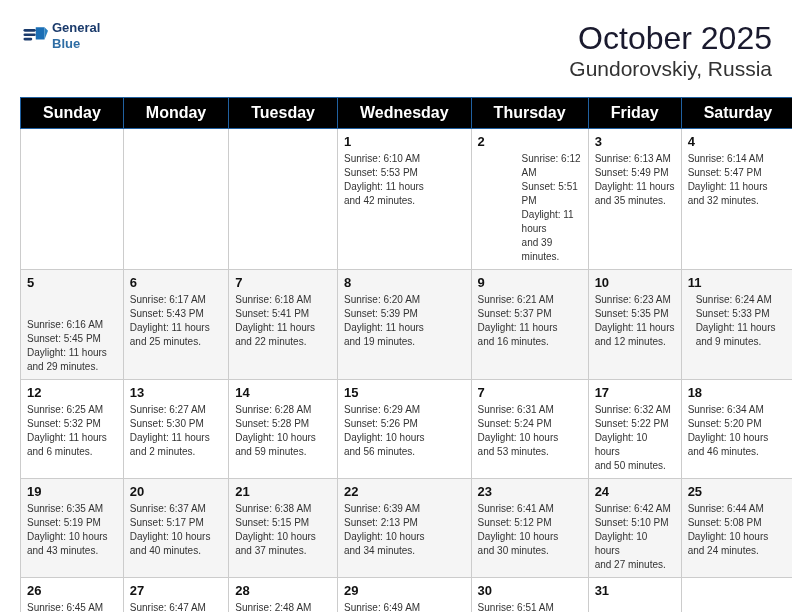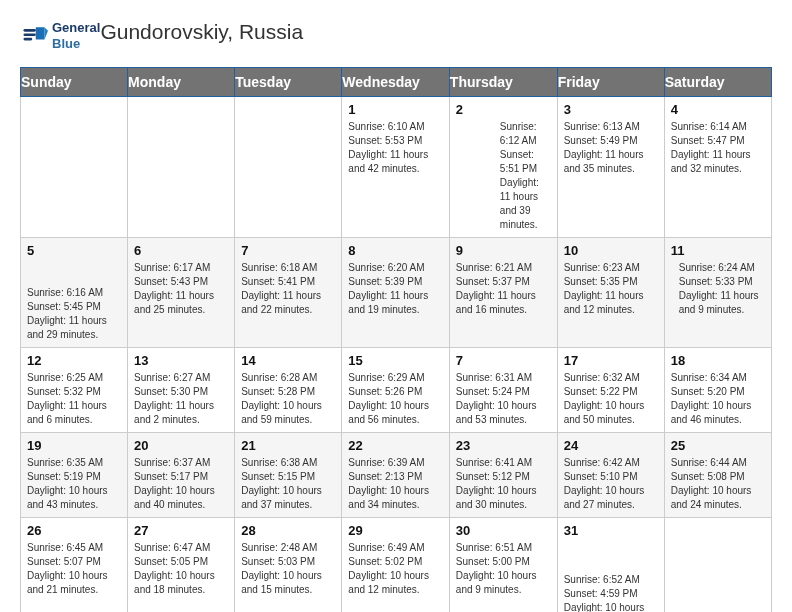--- a/index.html
+++ b/index.html
@@ -5,20 +5,21 @@
     * { box-sizing: border-box; margin: 0; padding: 0; }
     body {
       font-family: Arial, sans-serif;
       background: #fff;
       width: 792px;
       min-height: 612px;
       padding: 20px;
     }
     .header {
       display: flex;
+      justify-content: space-between;
       align-items: flex-start;
       margin-bottom: 16px;
     }
     .logo {
       display: flex;
       align-items: center;
       gap: 4px;
     }
     .logo-text {
       display: flex;
@@ -46,25 +47,25 @@
       font-size: 21px;
       font-weight: normal;
       color: #333;
     }
     .calendar {
       width: 100%;
       border-collapse: collapse;
       border: 1px solid #ccc;
     }
     .calendar th {
-      background: #737373;
+      background: #000000;
       color: #fff;
-      font-size: 14px;
+      font-size: 16px;
       font-weight: bold;
-      padding: 6px 0;
+      padding: 6px 22px;
       text-align: left;
       border: 1px solid #2060a0;
     }
     .calendar td {
       width: 108px;
       vertical-align: top;
       padding: 5px 6px;
       border: 1px solid #ccc;
       font-size: 10px;
       color: #333;
@@ -102,20 +103,21 @@
       <rect x="4" y="8" width="14" height="3" rx="1.5" fill="#1a3a6b"></rect>
       <rect x="4" y="13" width="14" height="3" rx="1.5" fill="#1a3a6b"></rect>
       <rect x="4" y="18" width="10" height="3" rx="1.5" fill="#1a3a6b"></rect>
     </svg>
     <div class="logo-text">
       <span>General</span>
       <span>Blue</span>
     </div>
   </div>
   <div class="title-block">
+    <h1>October 2025</h1>
     <h2>Gundorovskiy, Russia</h2>
   </div>
 </div>
 
 <table class="calendar">
   <thead>
     <tr>
     <th>Sunday</th>
         <th>Monday</th>
         <th>Tuesday</th>

